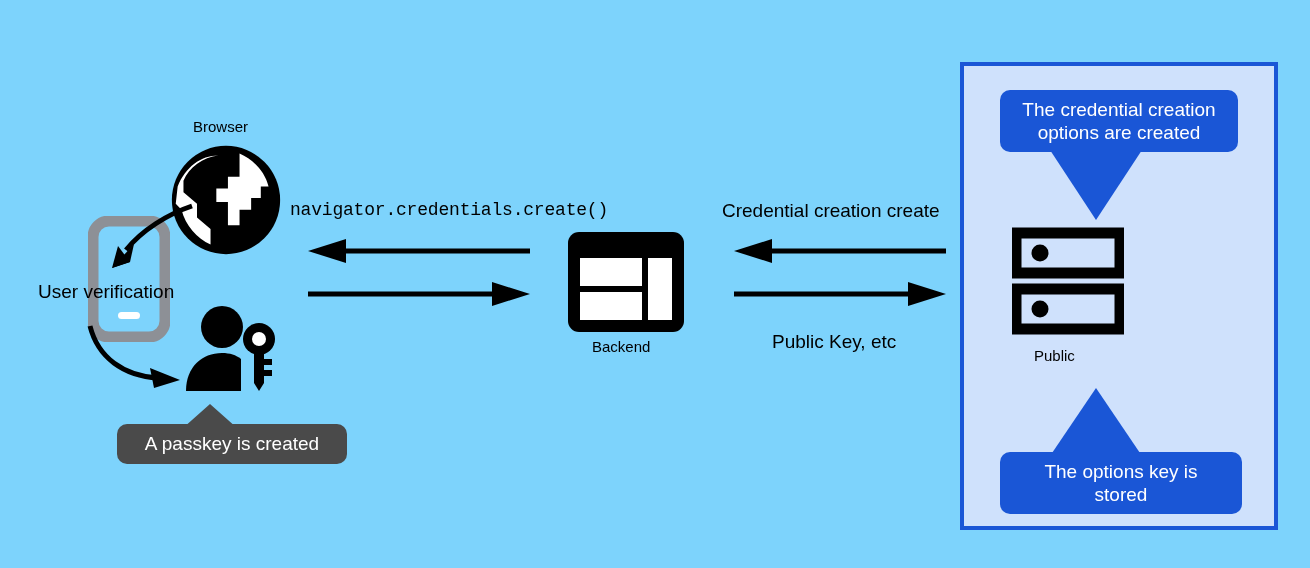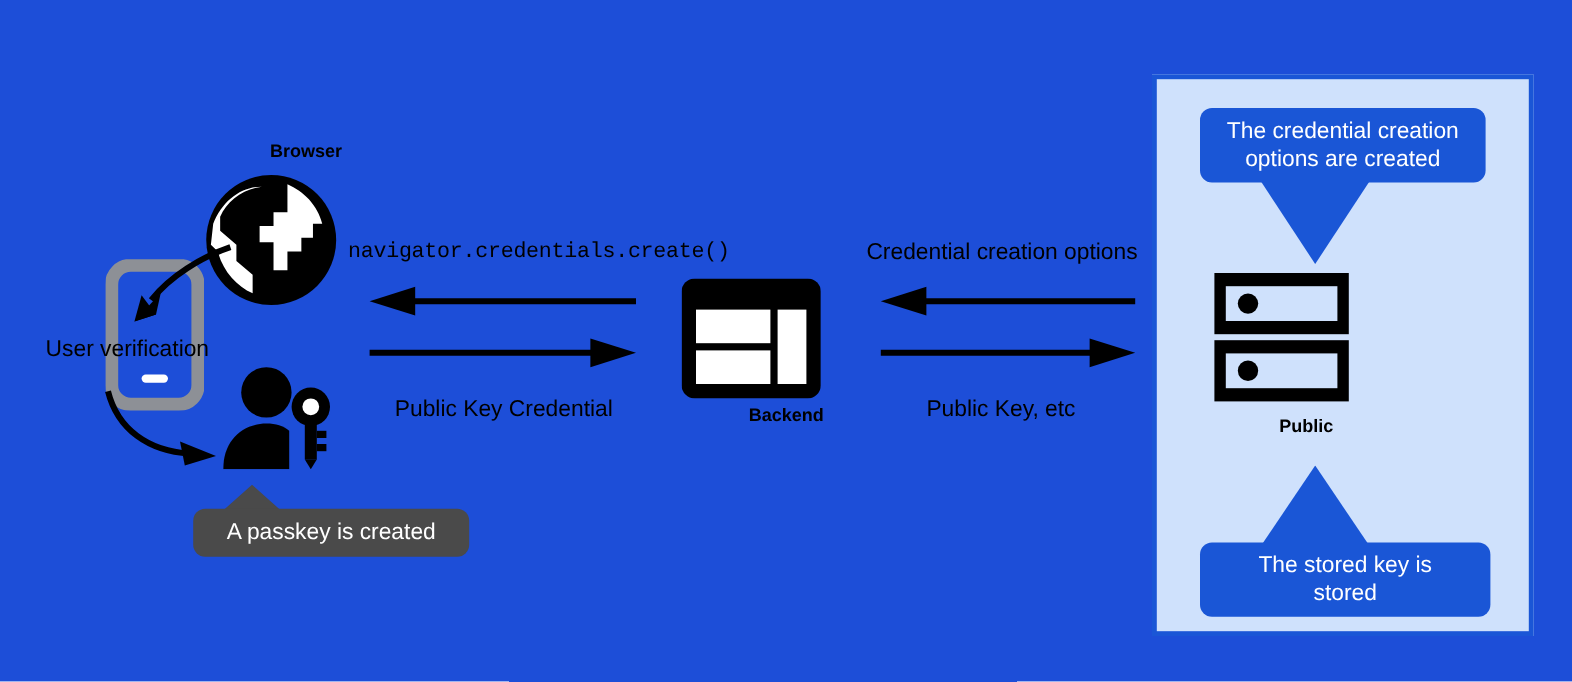--- a/index.html
+++ b/index.html
@@ -7,21 +7,21 @@
     padding: 0;
     background: #ffffff;
   }
   body {
     font-family: "Liberation Sans", sans-serif;
   }
   #stage {
     position: relative;
     width: 1310px;
     height: 568px;
-    background: #1d4ed8;
+    background: #7dd3fc;
     overflow: hidden;
   }
   .abs { position: absolute; }
 
   
   .backend-panel {
     left: 960px;
     top: 62px;
     width: 318px;
     height: 468px;
@@ -60,32 +60,31 @@
     font-size: 19px;
     padding: 0 10px;
   }
   .tt-passkey {
     left: 117px;
     top: 424px;
     width: 230px;
     height: 40px;
     font-size: 19px;
     padding: 0 10px;
-    margin-left: 44px;
   }
 
   
   .tail { pointer-events: none; }
 
   
   .lbl {
     color: #000000;
     white-space: nowrap;
   }
-  .lbl-bold { font-weight: bold; font-size: 15px; margin-left: 32px; }
+  .lbl-bold { font-weight: normal; font-size: 15px; }
   .lbl-plain { font-size: 19px; }
   .lbl-mono {
     font-family: "Liberation Mono", "DejaVu Sans Mono", monospace;
     font-size: 18px;
     letter-spacing: -0.2px;
   }
 
   .lbl-browser { left: 193px; top: 118px; }
   .lbl-frontend { left: 592px; top: 338px; }
   .lbl-backend { left: 1034px; top: 347px; }
@@ -125,21 +124,21 @@
   </svg>
 
   <div class="abs lbl lbl-bold lbl-backend">Public</div>
 
   <svg class="abs tail" style="left:1050px; top:388px;" width="140" height="68" viewBox="0 0 140 68">
     <polygon points="46,0 92,68 0,68" fill="#1a56d6"></polygon>
   </svg>
 
   <div class="abs tooltip tooltip-blue tt-bottom">
     <span>
-      <span>The stored key is</span><br>
+      <span>The options key is</span><br>
       <span>stored</span>
     </span>
   </div>
 
   <div class="abs lbl lbl-bold lbl-browser">Browser</div>
 
   <svg class="abs icon" style="left:88px; top:216px;" width="82" height="126" viewBox="0 0 82 126">
     <rect x="5" y="5" width="72" height="116" rx="16" ry="16" fill="none" stroke="#8d9096" stroke-width="11"></rect>
     <rect x="30" y="96" width="22" height="7" rx="3.5" fill="#ffffff"></rect>
   </svg>
@@ -196,23 +195,22 @@
   <svg class="abs" style="left:306px; top:238px;" width="228" height="26" viewBox="0 0 228 26">
     <line x1="34" y1="13" x2="224" y2="13" stroke="#000000" stroke-width="5"></line>
     <polygon points="2,13 40,1 40,25" fill="#000000"></polygon>
   </svg>
 
   <svg class="abs" style="left:306px; top:281px;" width="228" height="26" viewBox="0 0 228 26">
     <line x1="2" y1="13" x2="192" y2="13" stroke="#000000" stroke-width="5"></line>
     <polygon points="224,13 186,1 186,25" fill="#000000"></polygon>
   </svg>
 
-  <div class="abs lbl lbl-plain lbl-pkcred">Public Key Credential</div>
-
-  <div class="abs lbl lbl-plain lbl-credopts">Credential creation options</div>
+
+  <div class="abs lbl lbl-plain lbl-credopts">Credential creation create</div>
 
   <svg class="abs" style="left:732px; top:238px;" width="218" height="26" viewBox="0 0 218 26">
     <line x1="34" y1="13" x2="214" y2="13" stroke="#000000" stroke-width="5"></line>
     <polygon points="2,13 40,1 40,25" fill="#000000"></polygon>
   </svg>
 
   <svg class="abs" style="left:732px; top:281px;" width="218" height="26" viewBox="0 0 218 26">
     <line x1="2" y1="13" x2="182" y2="13" stroke="#000000" stroke-width="5"></line>
     <polygon points="214,13 176,1 176,25" fill="#000000"></polygon>
   </svg>

